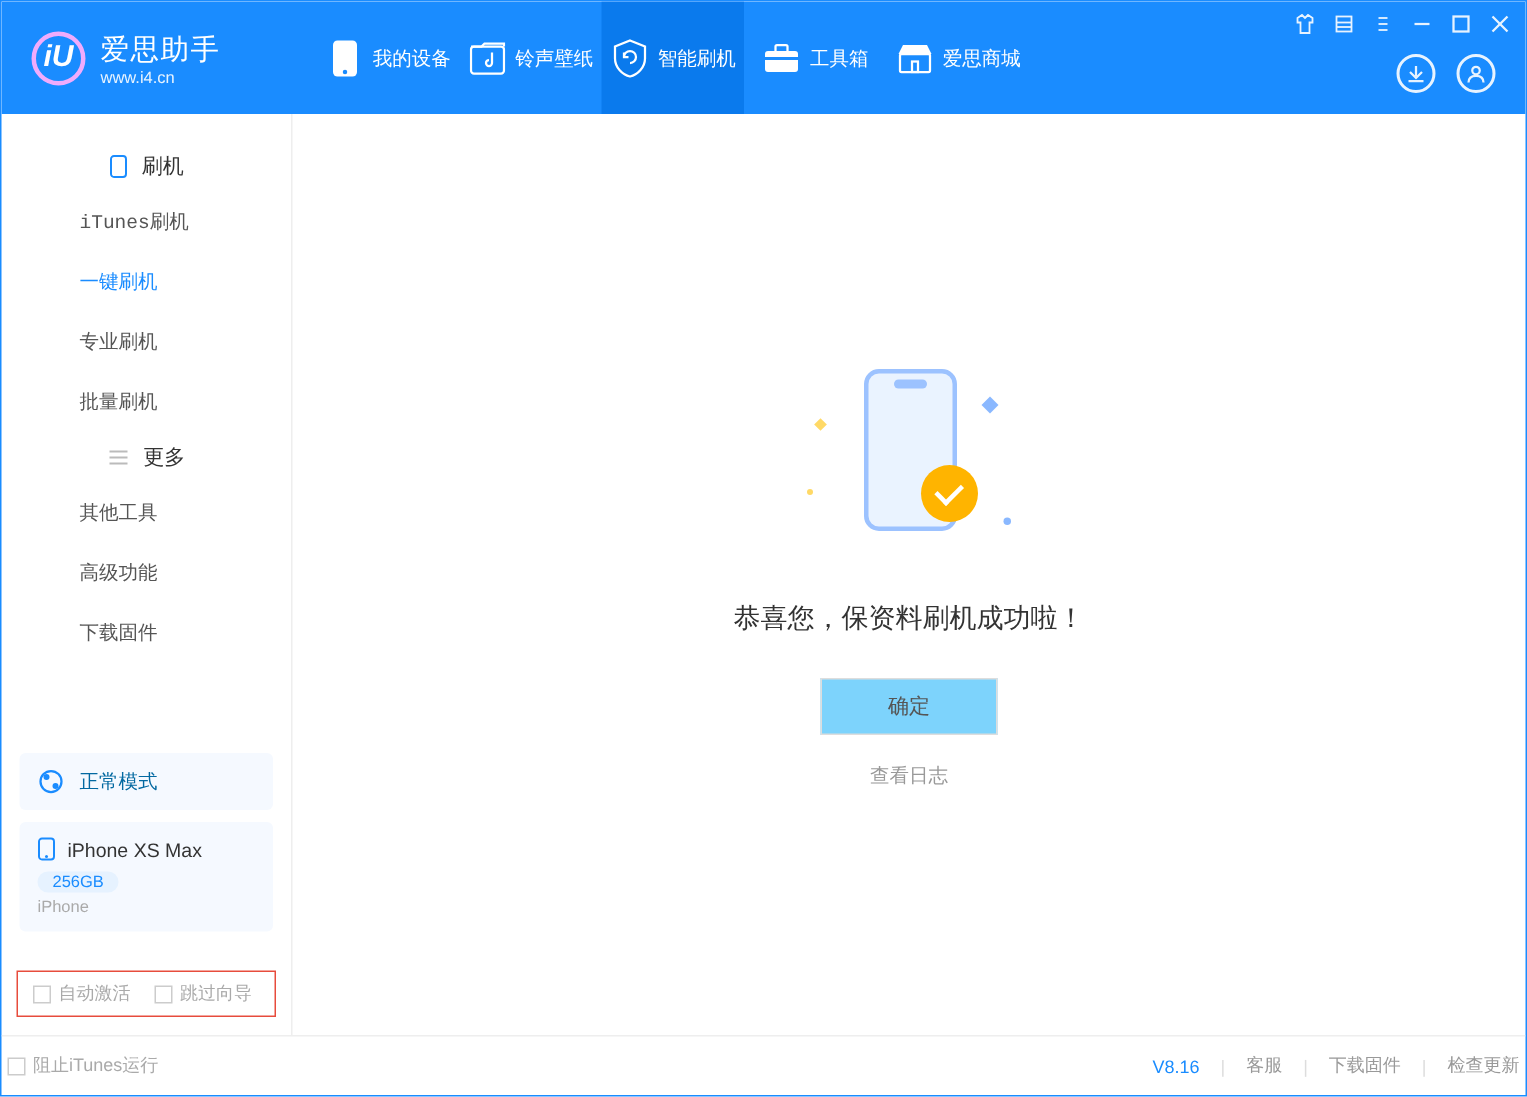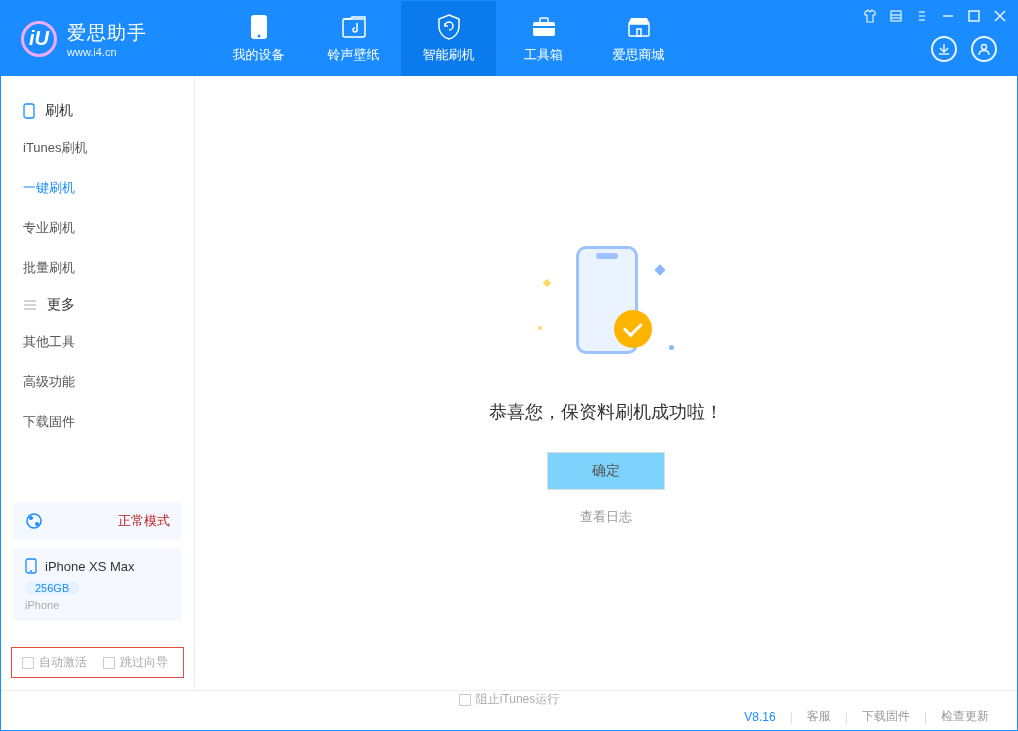--- a/index.html
+++ b/index.html
@@ -6,40 +6,40 @@
 body { background: #fff; width: 1018px; height: 731px; border: 1px solid #1a8cff; overflow: hidden; }
 
 
 .header { background: #1a8cff; height: 75px; display: flex; align-items: center; padding: 0 8px 0 20px; color: #fff; position: relative; }
 .logo-area { display: flex; align-items: center; gap: 10px; margin-right: 30px; min-width: 160px; }
 .logo-circle { width: 36px; height: 36px; border: 3px solid #f0abfc; border-radius: 50%; display: flex; align-items: center; justify-content: center; font-size: 20px; font-weight: bold; font-style: italic; }
 .logo-text .main { font-size: 19px; font-weight: 500; letter-spacing: 1px; }
 .logo-text .sub { font-size: 11px; opacity: 0.9; }
 
 .nav-tabs { display: flex; height: 100%; }
-.nav-tab { width: 95px; display: flex; flex-direction: column; align-items: center; justify-content: center; gap: 6px; font-size: 13px; cursor: pointer; }
+.nav-tab { width: 95px; display: flex; flex-direction: row; align-items: center; justify-content: center; gap: 6px; font-size: 13px; cursor: pointer; }
 .nav-tab.active { background: #0a7aed; }
 .nav-tab .ico { width: 26px; height: 26px; display: flex; align-items: center; justify-content: center; }
 
 .win-controls { position: absolute; top: 8px; right: 10px; display: flex; gap: 12px; align-items: center; }
 .win-controls .wc { width: 14px; height: 14px; cursor: pointer; opacity: 0.9; }
 
 .header-right-icons { position: absolute; bottom: 14px; right: 20px; display: flex; gap: 14px; }
 .hri { width: 26px; height: 26px; border: 2px solid #fff; border-radius: 50%; display: flex; align-items: center; justify-content: center; cursor: pointer; opacity: 0.9; }
 
 
 .body-wrap { display: flex; height: 614px; }
 .sidebar { width: 194px; border-right: 1px solid #eee; padding-top: 18px; position: relative; display: flex; flex-direction: column; }
-.side-section-h { display: flex; align-items: center; gap: 10px; padding: 8px 22px; font-size: 14px; color: #333; }
-.side-subitem { padding: 11px 0 11px 22px; font-size: 13px; color: #555; cursor: pointer; }
+.side-section-h { display: flex; align-items: center; gap: 10px; padding: 8px 22px; font-size: 14px; color: #333; justify-content: center; }
+.side-subitem { padding: 11px 0 11px 52px; font-size: 13px; color: #555; cursor: pointer; font-family: Liberation Mono, monospace; }
 .side-subitem.active { color: #1a8cff; }
 
 .side-bottom-cards { margin-top: auto; padding: 0 12px 6px; }
 .mode-card, .device-card { background: #f5f9ff; border-radius: 4px; padding: 10px 12px; margin-bottom: 8px; }
-.mode-card { display: flex; align-items: center; gap: 10px; font-size: 13px; color: #b91c1c; justify-content: space-between; }
+.mode-card { display: flex; align-items: center; gap: 10px; font-size: 13px; color: #0369a1; }
 .device-card .dname { font-size: 13px; color: #333; font-weight: 500; margin-bottom: 4px; display: flex; align-items: center; gap: 8px; }
 .device-card .dcap { display: inline-block; background: #e6f2ff; color: #1a8cff; border-radius: 10px; padding: 1px 10px; font-size: 11px; margin-bottom: 4px; }
 .device-card .dtype { font-size: 11px; color: #aaa; }
 
 .checkbox-row { border: 1.5px solid #e74c3c; padding: 6px 10px; display: flex; gap: 16px; margin: 12px 10px; }
 .cb-item { display: flex; align-items: center; gap: 5px; font-size: 12px; color: #aaa; }
 .cb-box { width: 12px; height: 12px; border: 1px solid #ccc; }
 
 
 .main { flex: 1; display: flex; flex-direction: column; align-items: center; justify-content: center; position: relative; }
@@ -52,21 +52,21 @@
 .s1 { left: 8px; top: 40px; width: 6px; height: 6px; background: #ffd966; }
 .s2 { right: 12px; top: 26px; }
 .dot1 { position: absolute; width: 5px; height: 5px; border-radius: 50%; background: #8ab8ff; right: 2px; bottom: 30px; }
 .dot2 { position: absolute; width: 4px; height: 4px; border-radius: 50%; background: #ffd966; left: 2px; bottom: 50px; }
 
 .success-text { font-size: 18px; color: #333; margin-bottom: 28px; }
 .ok-btn { border: 1px solid #ddd; background: #7dd3fc; padding: 9px 44px; font-size: 14px; color: #555; cursor: pointer; margin-bottom: 18px; }
 .log-link { font-size: 13px; color: #999; cursor: pointer; }
 
 
-.footer { height: 40px; border-top: 1px solid #eee; display: flex; align-items: center; padding: 0 28px; font-size: 12px; color: #999; flex-direction: column; }
+.footer { height: 40px; border-top: 1px solid #eee; display: flex; align-items: center; padding: 0 4px; font-size: 12px; color: #999; }
 .footer .left { display: flex; align-items: center; gap: 6px; }
 .footer .right { margin-left: auto; display: flex; align-items: center; gap: 14px; }
 .footer .sep { color: #ddd; }
 .footer .version { color: #1a8cff; }
 .footer .link { color: #999; cursor: pointer; }
 
 svg { display: block; }
 </style>
 </head>
 <body>

